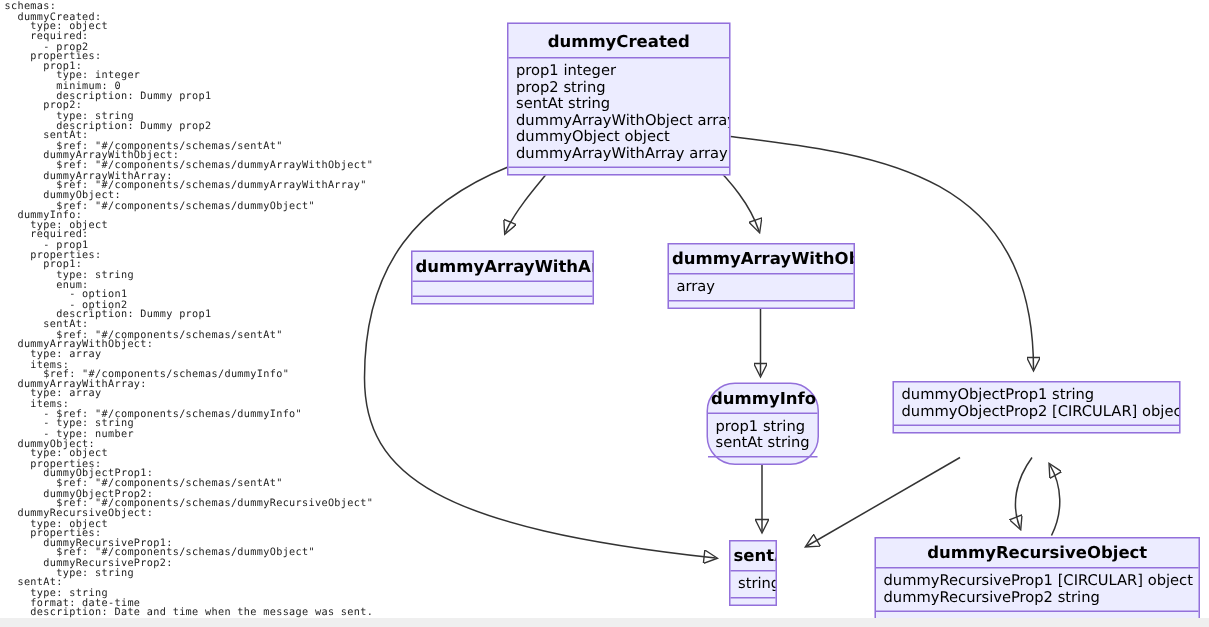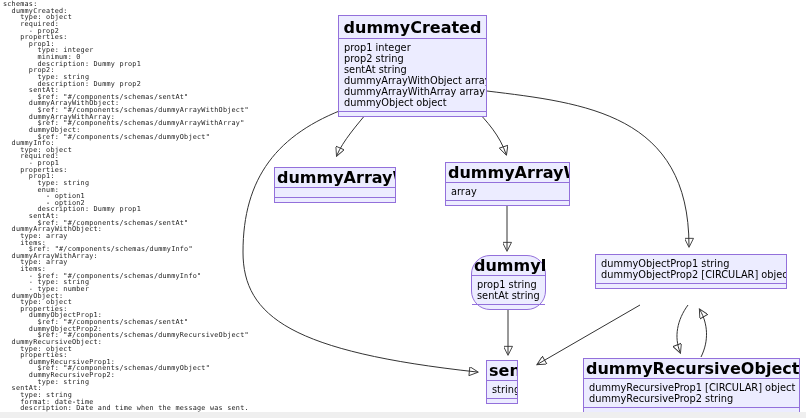--- a/index.html
+++ b/index.html
@@ -6,21 +6,21 @@
   #screen{position:relative;width:806px;height:418px;background:#ffffff;overflow:hidden;
           font-family:"DejaVu Sans",sans-serif;}
   
   #yaml-pre{position:absolute;left:3px;top:1px;margin:0;
             font-family:"DejaVu Sans Mono",monospace;
             font-size:6.8px;line-height:6.63px;letter-spacing:0.22px;
             color:#1c1c1c;white-space:pre;}
   
   .node{position:absolute;background:#ECECFF;border:1px solid #9370DB;
         box-sizing:border-box;color:#000;}
-  .node-title{font-weight:bold;font-size:16px;line-height:12px;text-align:center;
+  .node-title{font-weight:bold;font-size:11px;line-height:12px;text-align:center;
               padding:4px 2px 3px;border-bottom:1px solid #9370DB;
               white-space:nowrap;overflow:hidden;}
   .node-members{font-size:9.8px;line-height:11px;padding:3px 5px;
                 border-bottom:1px solid #9370DB;min-height:3px;white-space:nowrap;overflow:hidden;}
   .member-row{height:11px;}
   .node-methods{height:4px;}
   .big-title .node-title{padding:6px 2px 4px;}
   
   #edge-layer{position:absolute;left:0;top:0;width:806px;height:418px;pointer-events:none;}
   #edge-layer path{fill:none;stroke:#333333;stroke-width:1;}
@@ -111,22 +111,22 @@
     <path d="M 701 357 C 709 341 708 324 700 310" marker-end="url(#arrow)"></path>
   </svg>
 
   <div class="node big-title" style="left:338px;top:15px;width:149px;">
     <div class="node-title">dummyCreated</div>
     <div class="node-members">
       <div class="member-row">prop1 integer</div>
       <div class="member-row">prop2 string</div>
       <div class="member-row">sentAt string</div>
       <div class="member-row">dummyArrayWithObject array</div>
+      <div class="member-row">dummyObject object</div>
       <div class="member-row">dummyArrayWithArray array</div>
-      <div class="member-row">dummyObject object</div>
     </div>
     <div class="node-methods"></div>
   </div>
 
   <div class="node" style="left:274px;top:167px;width:122px;">
     <div class="node-title">dummyArrayWithArray</div>
     <div class="node-members"></div>
     <div class="node-methods"></div>
   </div>
 

